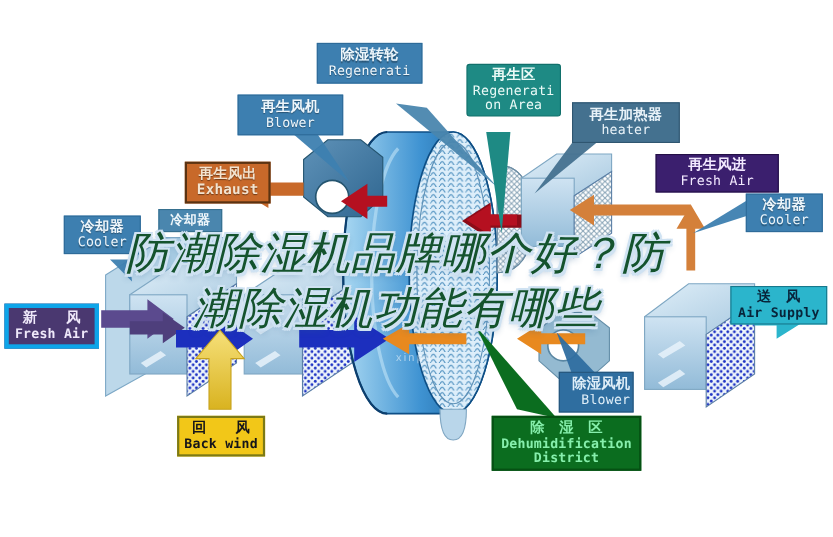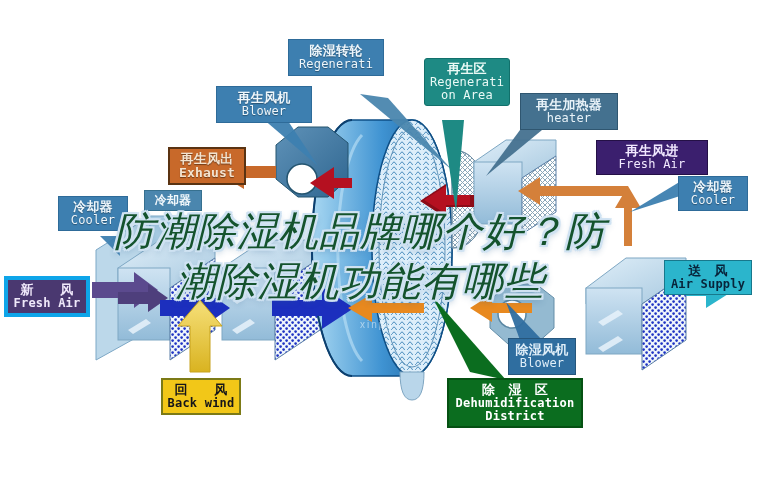--- a/index.html
+++ b/index.html
@@ -24,21 +24,21 @@
   .lbl-orange{background:#c8692a;color:#f3e3cf;border:2px solid #5a3312;
               text-shadow:0 1px 1px rgba(0,0,0,.45);}
   
   .lbl-teal{background:#1e8a84;color:#eafaf6;border:1px solid #11706b;}
   
   .lbl-purple{background:#3b1f6e;color:#f2e9ff;border:1px solid #241046;}
   .lbl-purple2{background:#4a3870;color:#efe8fa;border:4px solid #0ea5e9;}
   
   .lbl-yellow{background:#f2c718;color:#15151a;border:2px solid #7c7a16;}
   
-  .lbl-green{background:#0b6d1f;color:#ffffff;border:2px solid #055113;text-align:center;}
+  .lbl-green{background:#0b6d1f;color:#86efac;border:2px solid #055113;text-align:center;}
   
   .lbl-cyan{background:#2bb5cc;color:#08243a;border:1px solid #17788c;}
 
   
   #headline{position:absolute;left:0;top:206px;width:720px;text-align:center;
             font-family:"DejaVu Sans","Liberation Sans",sans-serif;font-weight:normal;
             font-style:italic;font-size:40px;line-height:50px;color:#14532d;
             letter-spacing:1px;
             text-shadow:
               -2px -2px 0 #cfe2f2, 2px -2px 0 #cfe2f2,
@@ -290,21 +290,21 @@
   <div class="lbl lbl-purple2" style="left:4px;top:276px;width:86px;padding:3px 2px;font-size:13px;">
     <span class="cn">新　　风</span>
     <span class="en" style="font-size:12px;font-weight:bold;">Fresh Air</span>
   </div>
 
   <div class="lbl lbl-yellow" style="left:161px;top:378px;width:80px;padding:3px 2px;font-size:13px;">
     <span class="cn">回　　风</span>
     <span class="en" style="font-size:12px;font-weight:bold;">Back wind</span>
   </div>
 
-  <div class="lbl lbl-blue-dark" style="left:508px;top:338px;width:68px;padding:4px 2px;font-size:13px;">
+  <div class="lbl lbl-blue-dark" style="left:508px;top:338px;width:68px;padding:4px 2px;font-size:13px;text-align:right;">
     <span class="cn">除湿风机</span>
     <span class="en" style="font-size:12px;">Blower</span>
   </div>
 
   <div class="lbl lbl-green" style="left:447px;top:378px;width:136px;padding:3px 2px;font-size:13px;">
     <span class="cn">除　湿　区</span>
     <span class="en" style="font-size:12px;font-weight:bold;">Dehumidification</span>
     <span class="en" style="font-size:12px;font-weight:bold;">District</span>
   </div>
 

